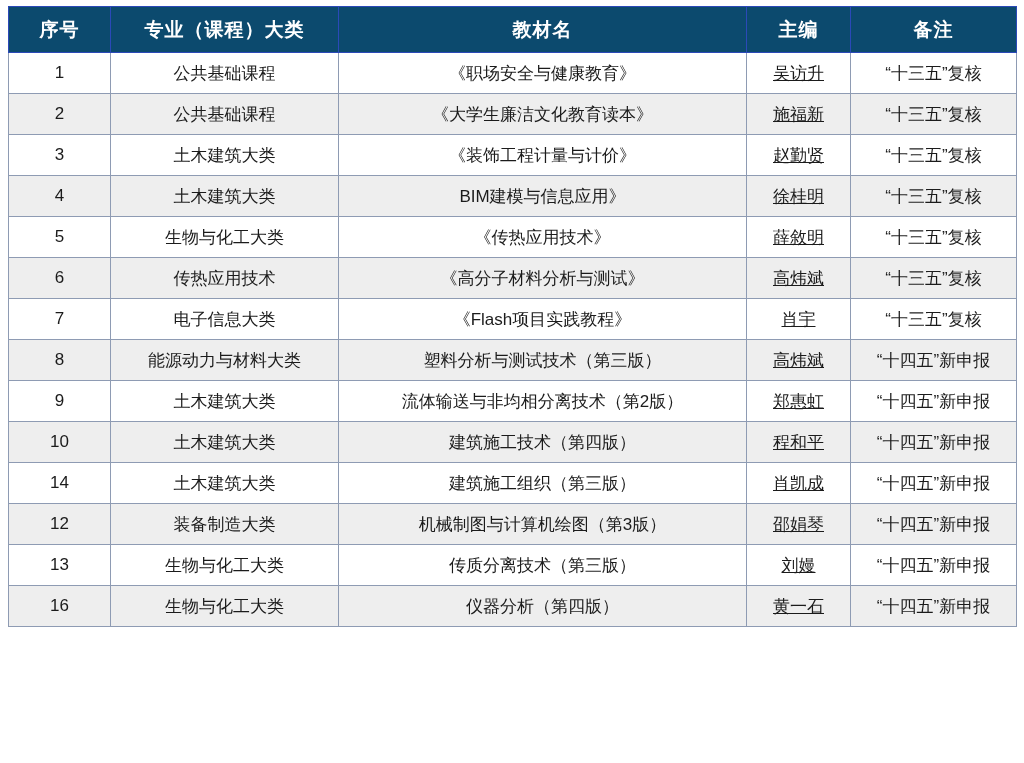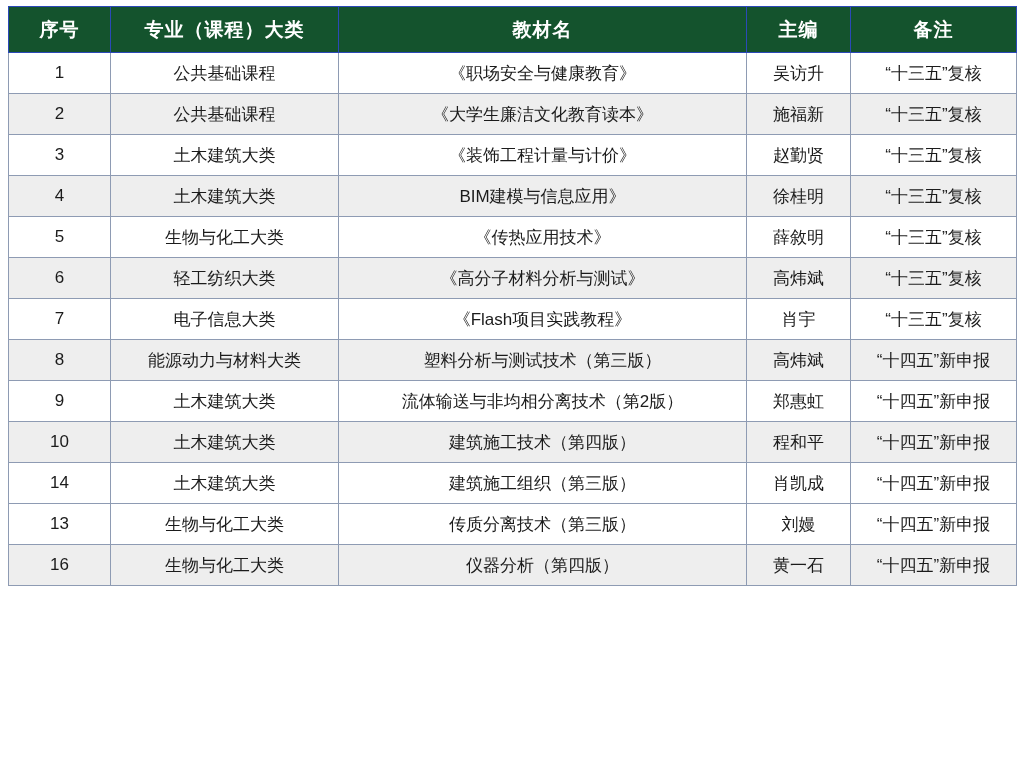--- a/index.html
+++ b/index.html
@@ -35,38 +35,38 @@
     vertical-align: middle;
     font-size: 17px;
     color: #1b1b1b;
     padding: 0 4px;
     height: 41px;
     box-sizing: border-box;
     white-space: nowrap;
     overflow: hidden;
   }
   table.data-table thead th {
-    background: #14532d;
+    background: #0c4a6e;
     color: #ffffff;
     font-weight: bold;
     font-size: 19px;
     height: 46px;
     border-color: #2b49b8;
     letter-spacing: 1px;
   }
   table.data-table tbody tr.odd td {
     background: #ffffff;
   }
   table.data-table tbody tr.even td {
     background: #eeeeee;
   }
   td.col-index { font-size: 17px; }
   td.col-major { font-size: 17px; }
   td.col-book  { font-size: 17px; }
-  td.col-editor{ font-size: 17px; }
+  td.col-editor{ font-size: 17px; text-decoration: underline; }
   td.col-note  { font-size: 17px; }
 </style>
 </head>
 <body>
 
 <div class="table-wrap">
   <table class="data-table">
     <colgroup>
       <col class="c0">
         <col class="c1">
@@ -114,21 +114,21 @@
         </tr>
         <tr class="odd">
           <td class="col-index">5</td>
           <td class="col-major">生物与化工大类</td>
           <td class="col-book">《传热应用技术》</td>
           <td class="col-editor">薛敘明</td>
           <td class="col-note">“十三五”复核</td>
         </tr>
         <tr class="even">
           <td class="col-index">6</td>
-          <td class="col-major">轻工纺织大类</td>
+          <td class="col-major">传热应用技术</td>
           <td class="col-book">《高分子材料分析与测试》</td>
           <td class="col-editor">高炜斌</td>
           <td class="col-note">“十三五”复核</td>
         </tr>
         <tr class="odd">
           <td class="col-index">7</td>
           <td class="col-major">电子信息大类</td>
           <td class="col-book">《Flash项目实践教程》</td>
           <td class="col-editor">肖宇</td>
           <td class="col-note">“十三五”复核</td>
@@ -154,20 +154,27 @@
           <td class="col-editor">程和平</td>
           <td class="col-note">“十四五”新申报</td>
         </tr>
         <tr class="odd">
           <td class="col-index">14</td>
           <td class="col-major">土木建筑大类</td>
           <td class="col-book">建筑施工组织（第三版）</td>
           <td class="col-editor">肖凯成</td>
           <td class="col-note">“十四五”新申报</td>
         </tr>
+        <tr class="even">
+          <td class="col-index">12</td>
+          <td class="col-major">装备制造大类</td>
+          <td class="col-book">机械制图与计算机绘图（第3版）</td>
+          <td class="col-editor">邵娟琴</td>
+          <td class="col-note">“十四五”新申报</td>
+        </tr>
         <tr class="odd">
           <td class="col-index">13</td>
           <td class="col-major">生物与化工大类</td>
           <td class="col-book">传质分离技术（第三版）</td>
           <td class="col-editor">刘嫚</td>
           <td class="col-note">“十四五”新申报</td>
         </tr>
         <tr class="even">
           <td class="col-index">16</td>
           <td class="col-major">生物与化工大类</td>

